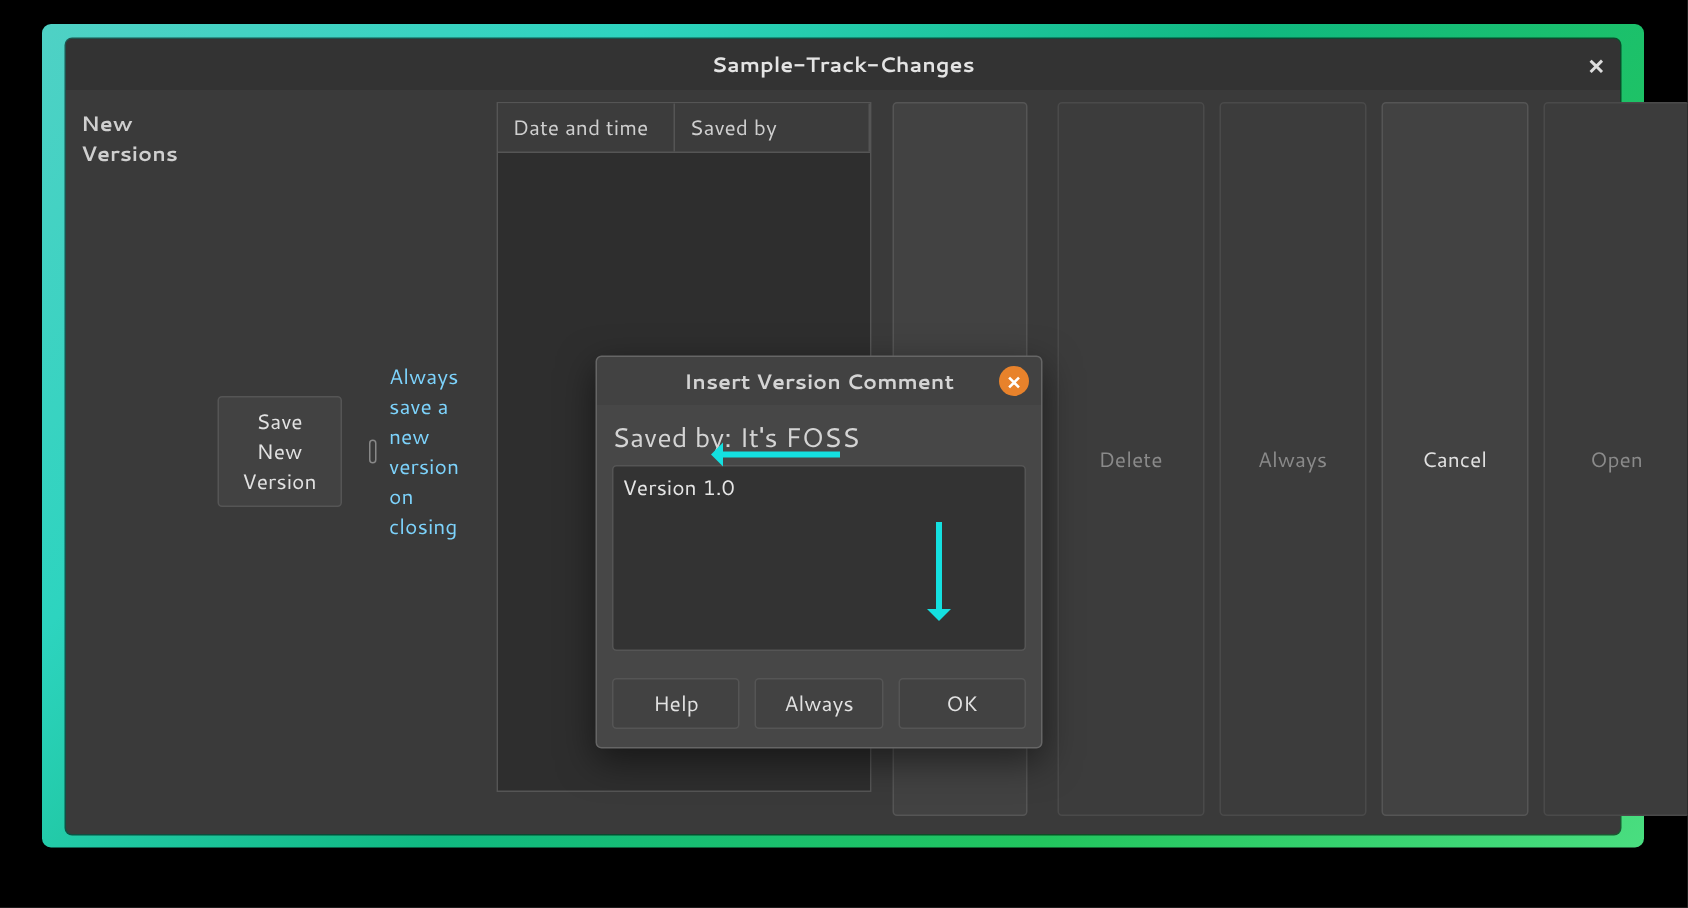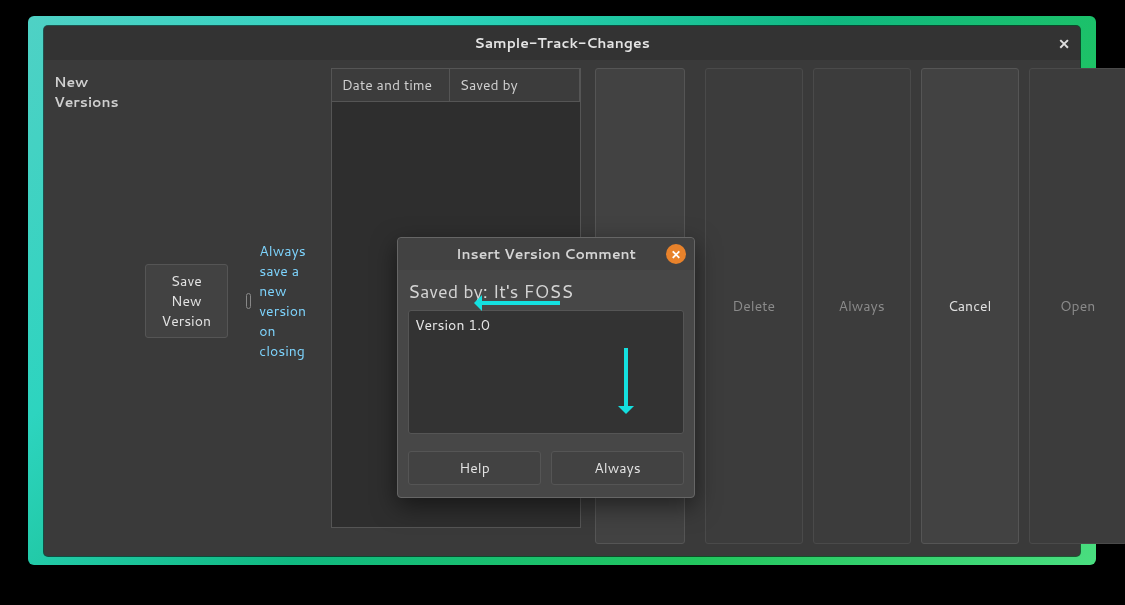--- a/index.html
+++ b/index.html
@@ -260,18 +260,19 @@
   <div class="otitle">
     <span>Insert Version Comment</span>
     <span class="oclose">✕</span>
   </div>
   <div class="obody">
     <div class="saved-by">Saved by: It's FOSS</div>
     <textarea class="comment-box" style="">Version 1.0</textarea>
     <div class="obuttons">
       <button class="btn">Help</button>
       <button class="btn">Always</button>
+      <button class="btn">OK</button>
     </div>
   </div>
 </div>
 
 <div class="arrow-h"></div>
 <div class="arrow-v"></div>
 
 </body></html>

